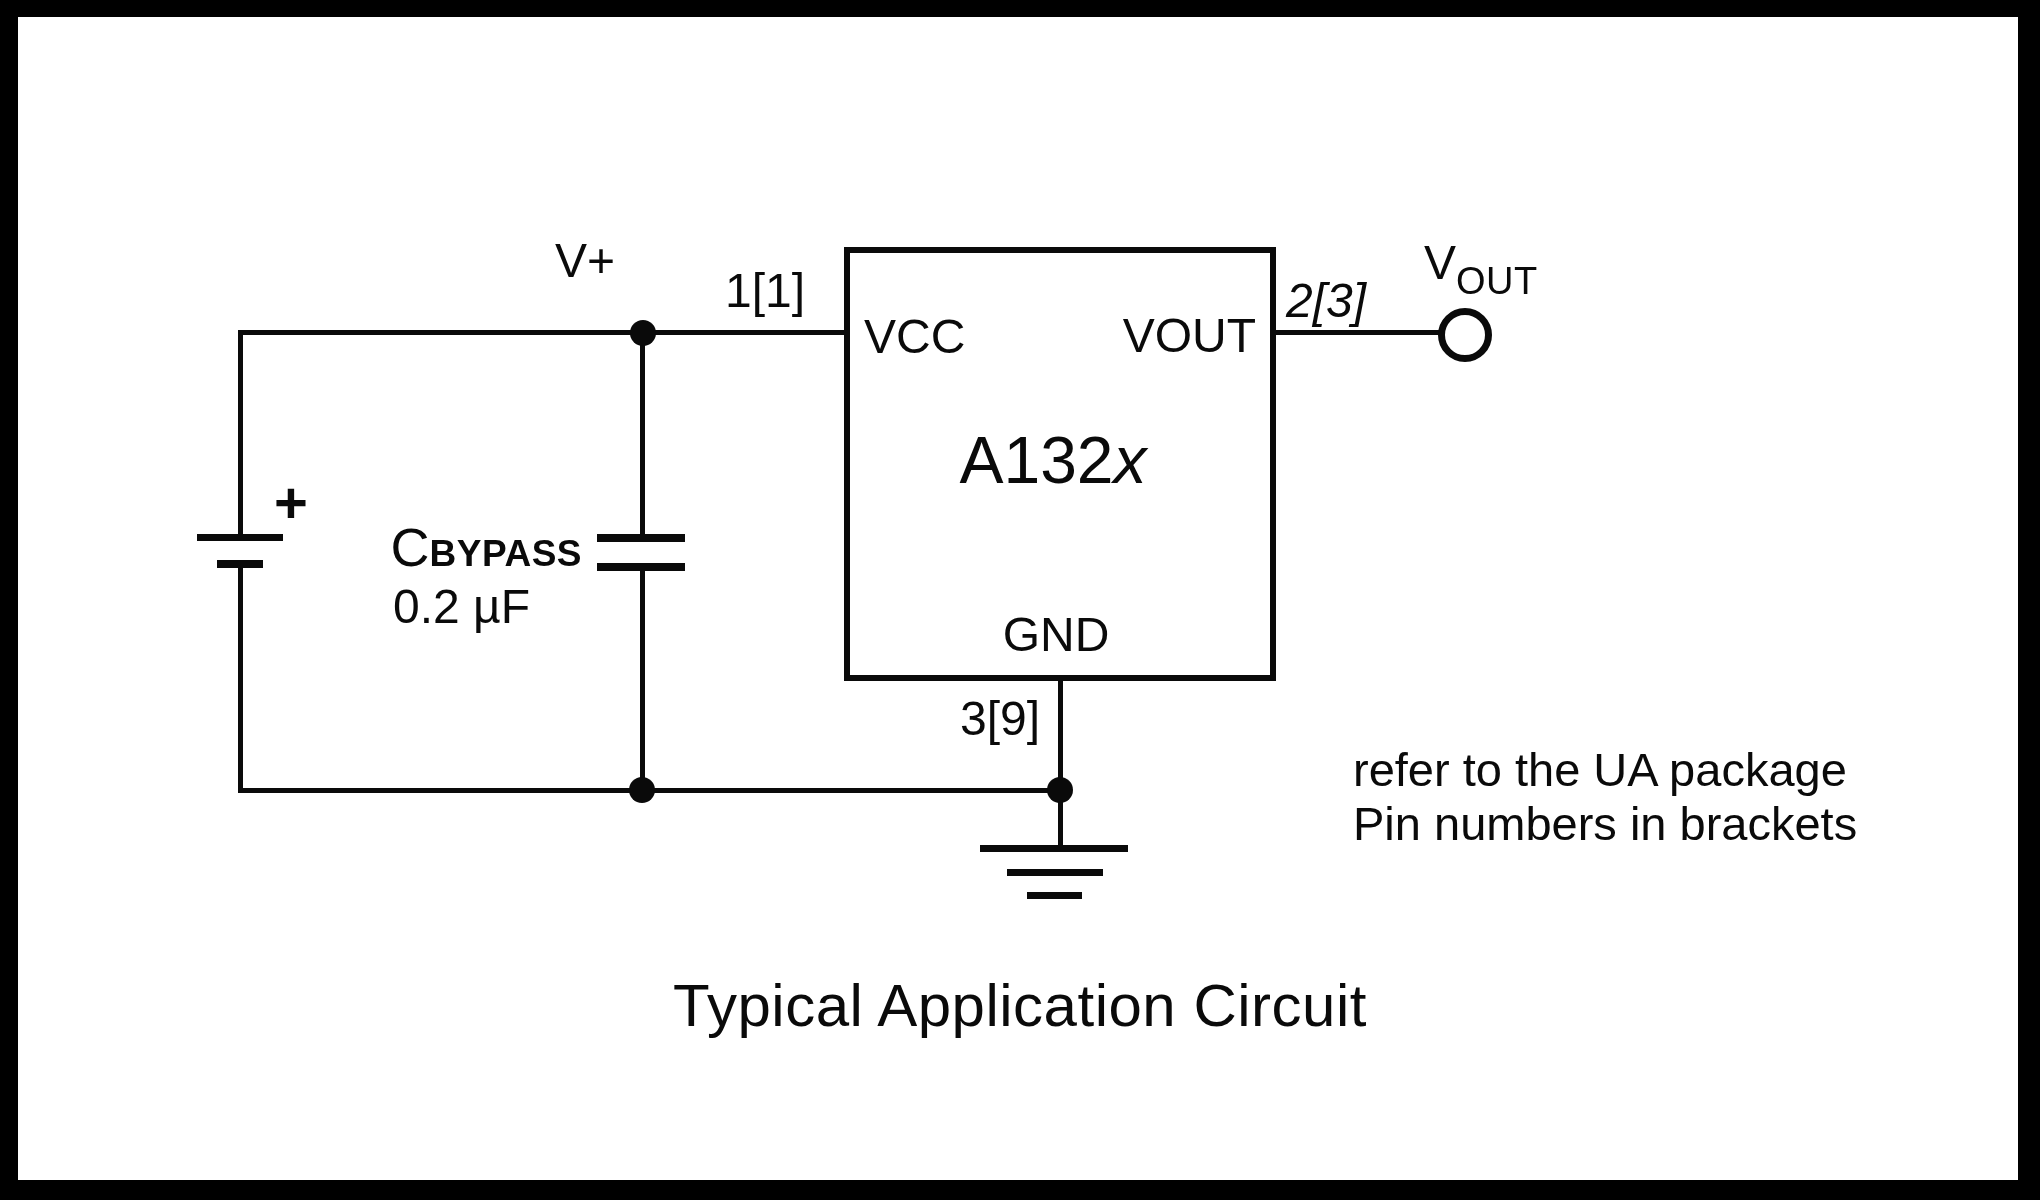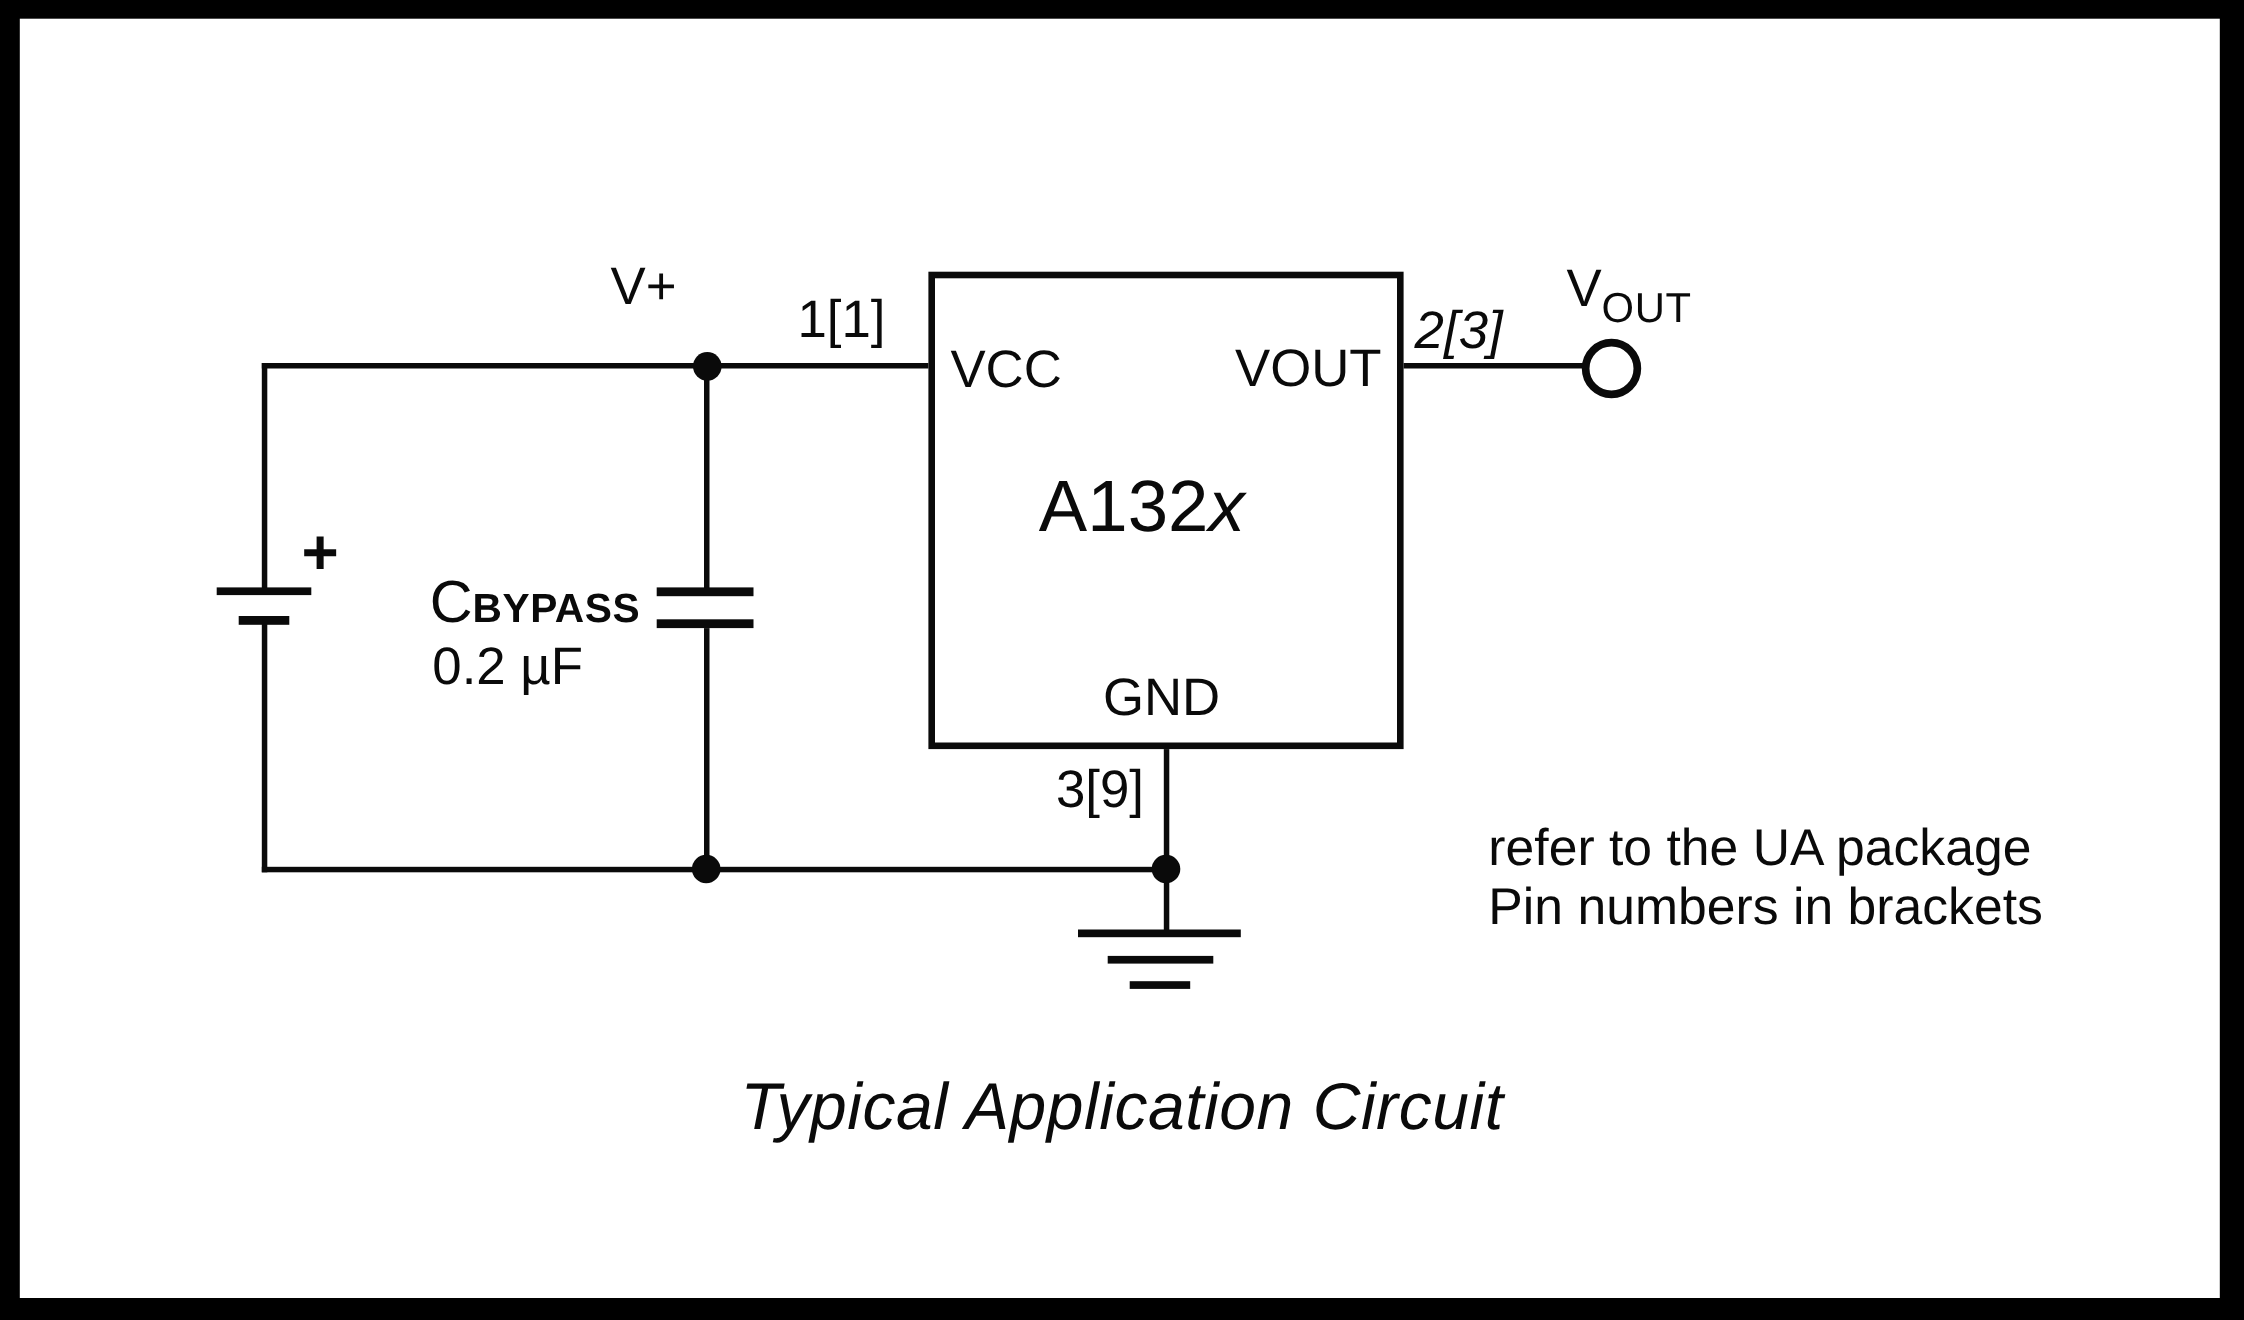--- a/index.html
+++ b/index.html
@@ -76,21 +76,21 @@
   <div class="lbl center" style="left:520px;top:236px;width:130px;">V+</div>
 
   <div class="lbl right" style="left:700px;top:266px;width:130px;text-align:center;">1[1]</div>
 
   <div class="lbl" style="left:864px;top:312px;">VCC</div>
 
   <div class="lbl right" style="left:1056px;top:311px;width:200px;">VOUT</div>
 
   <div class="lbl" style="left:1286px;top:276px;font-style:italic;">2[3]</div>
 
-  <div class="lbl part-number center" style="left:844px;top:426px;width:388px;">
+  <div class="lbl part-number center" style="left:844px;top:426px;width:388px;padding-left:15px;">
     <span>A132</span><span class="variant">x</span>
   </div>
 
   <div class="lbl center" style="left:956px;top:610px;width:200px;">GND</div>
 
   <div class="lbl right" style="left:910px;top:694px;width:130px;">3[9]</div>
 
   <div class="lbl" style="left:1424px;top:238px;">
     <span class="net-main">V</span><span class="net-sub">OUT</span>
   </div>
@@ -101,15 +101,15 @@
     <span class="cap-main">C</span><span class="cap-sub">BYPASS</span>
   </div>
 
   <div class="lbl" style="left:393px;top:582px;">0.2 µF</div>
 
   <div class="note" style="position:absolute;left:1353px;top:743px;">
     <div>refer to the UA package</div>
     <div>Pin numbers in brackets</div>
   </div>
 
-  <div class="lbl caption center" style="left:0px;top:974px;width:2040px;font-style:italic;">Typical Application Circuit</div>
+  <div class="lbl caption center" style="left:0px;top:974px;width:2040px;">Typical Application Circuit</div>
 
 </div>
 
 </body></html>

